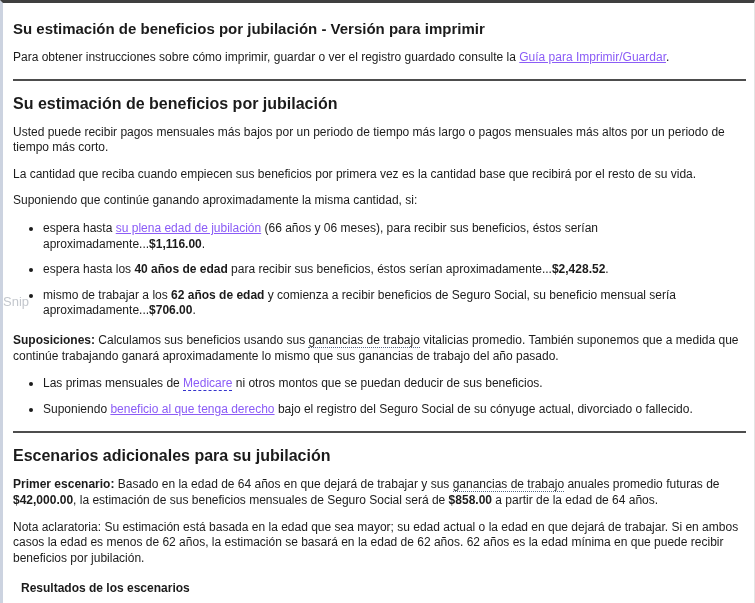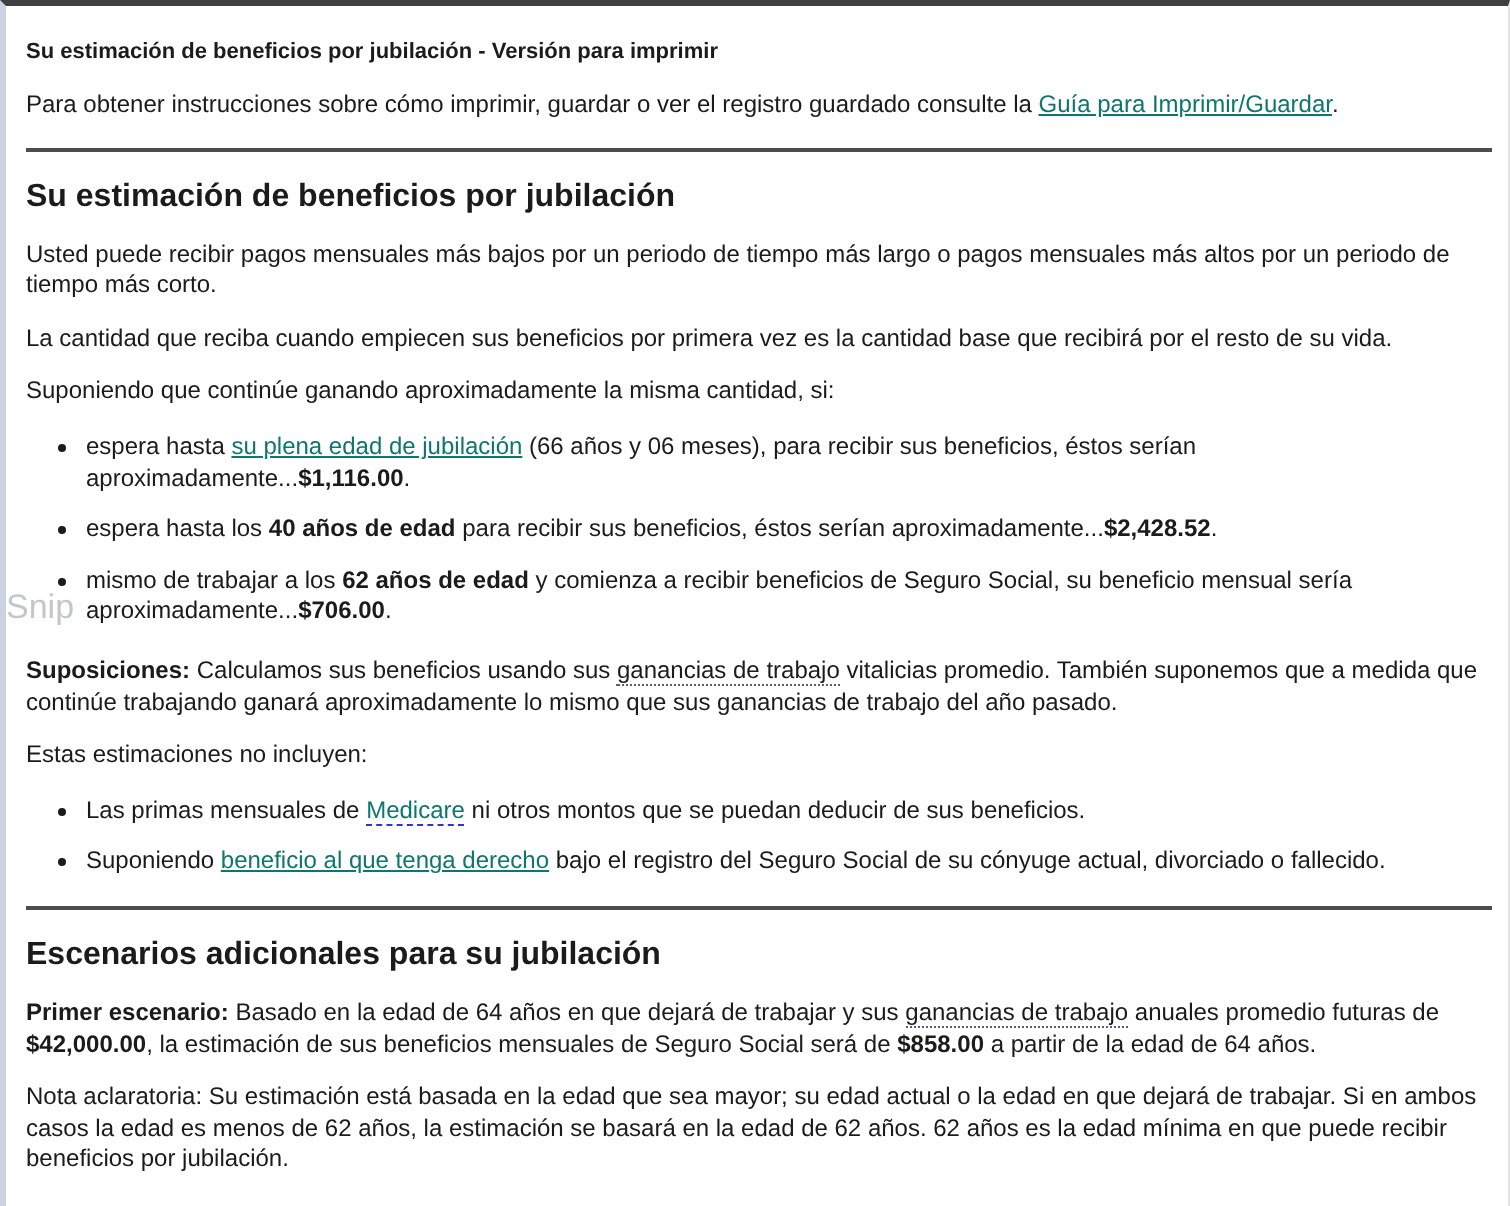--- a/index.html
+++ b/index.html
@@ -7,32 +7,32 @@
     position:relative;
     width:755px;height:603px;box-sizing:border-box;
     border-top:3px solid #3f3f3f;
     border-left:3px solid #ccd3e0;
     border-right:1px solid #e4e4e4;
     padding:8px 8px 0 10px;
     font-family:"Liberation Sans","DejaVu Sans",sans-serif;
     font-size:12px;color:#1b1b1b;
     overflow:hidden;
   }
-  .page-title{font-size:11px;font-weight:bold;margin:9px 0 13px 0;}
+  .page-title{font-size:15px;font-weight:bold;margin:9px 0 13px 0;}
   p{margin:11px 0;line-height:1.3;}
   .section-heading{font-size:16px;font-weight:bold;margin:14px 0 12px 0;}
   hr{border:0;border-top:2px solid #4d4d4d;margin:13px 0;}
   ul{margin:12px 0 14px 0;padding-left:30px;}
   li{margin-bottom:10px;line-height:1.3;}
-  a{color:#0f766e;text-decoration:underline;cursor:pointer;}
+  a{color:#8b5cf6;text-decoration:underline;cursor:pointer;}
   a.dashed{text-decoration:none;border-bottom:1px dashed #3333cc;}
   .term{border-bottom:1px dotted #51617f;}
   b{font-weight:bold;}
   .table-caption{font-weight:bold;margin:15px 0 1px 8px;}
-  .snip{position:absolute;left:0;top:291px;color:#c3c7cd;font-size:17px;pointer-events:none;}
+  .snip{position:absolute;left:0;top:291px;color:#c3c7cd;font-size:13px;pointer-events:none;}
 </style>
 </head>
 <body>
 
 <div class="page">
 
   <div class="snip">Snip</div>
 
   <div class="page-title">Su estimación de beneficios por jubilación - Versión para imprimir</div>
 
@@ -59,21 +59,20 @@
     </li>
     <li>
       <span>mismo de trabajar a los </span><b>62 años de edad</b><span> y comienza a recibir beneficios de Seguro Social, su beneficio mensual sería aproximadamente...</span><b>$706.00</b><span>.</span>
     </li>
   </ul>
 
   <p>
     <b>Suposiciones:</b><span> Calculamos sus beneficios usando sus </span><span class="term">ganancias de trabajo</span><span> vitalicias promedio. También suponemos que a medida que continúe trabajando ganará aproximadamente lo mismo que sus ganancias de trabajo del año pasado.</span>
   </p>
 
-  <p>Estas estimaciones no incluyen:</p>
 
   <ul>
     <li>
       <span>Las primas mensuales de </span><a href="#" class="dashed">Medicare</a><span> ni otros montos que se puedan deducir de sus beneficios.</span>
     </li>
     <li>
       <span>Suponiendo </span><a href="#">beneficio al que tenga derecho</a><span> bajo el registro del Seguro Social de su cónyuge actual, divorciado o fallecido.</span>
     </li>
   </ul>
 

